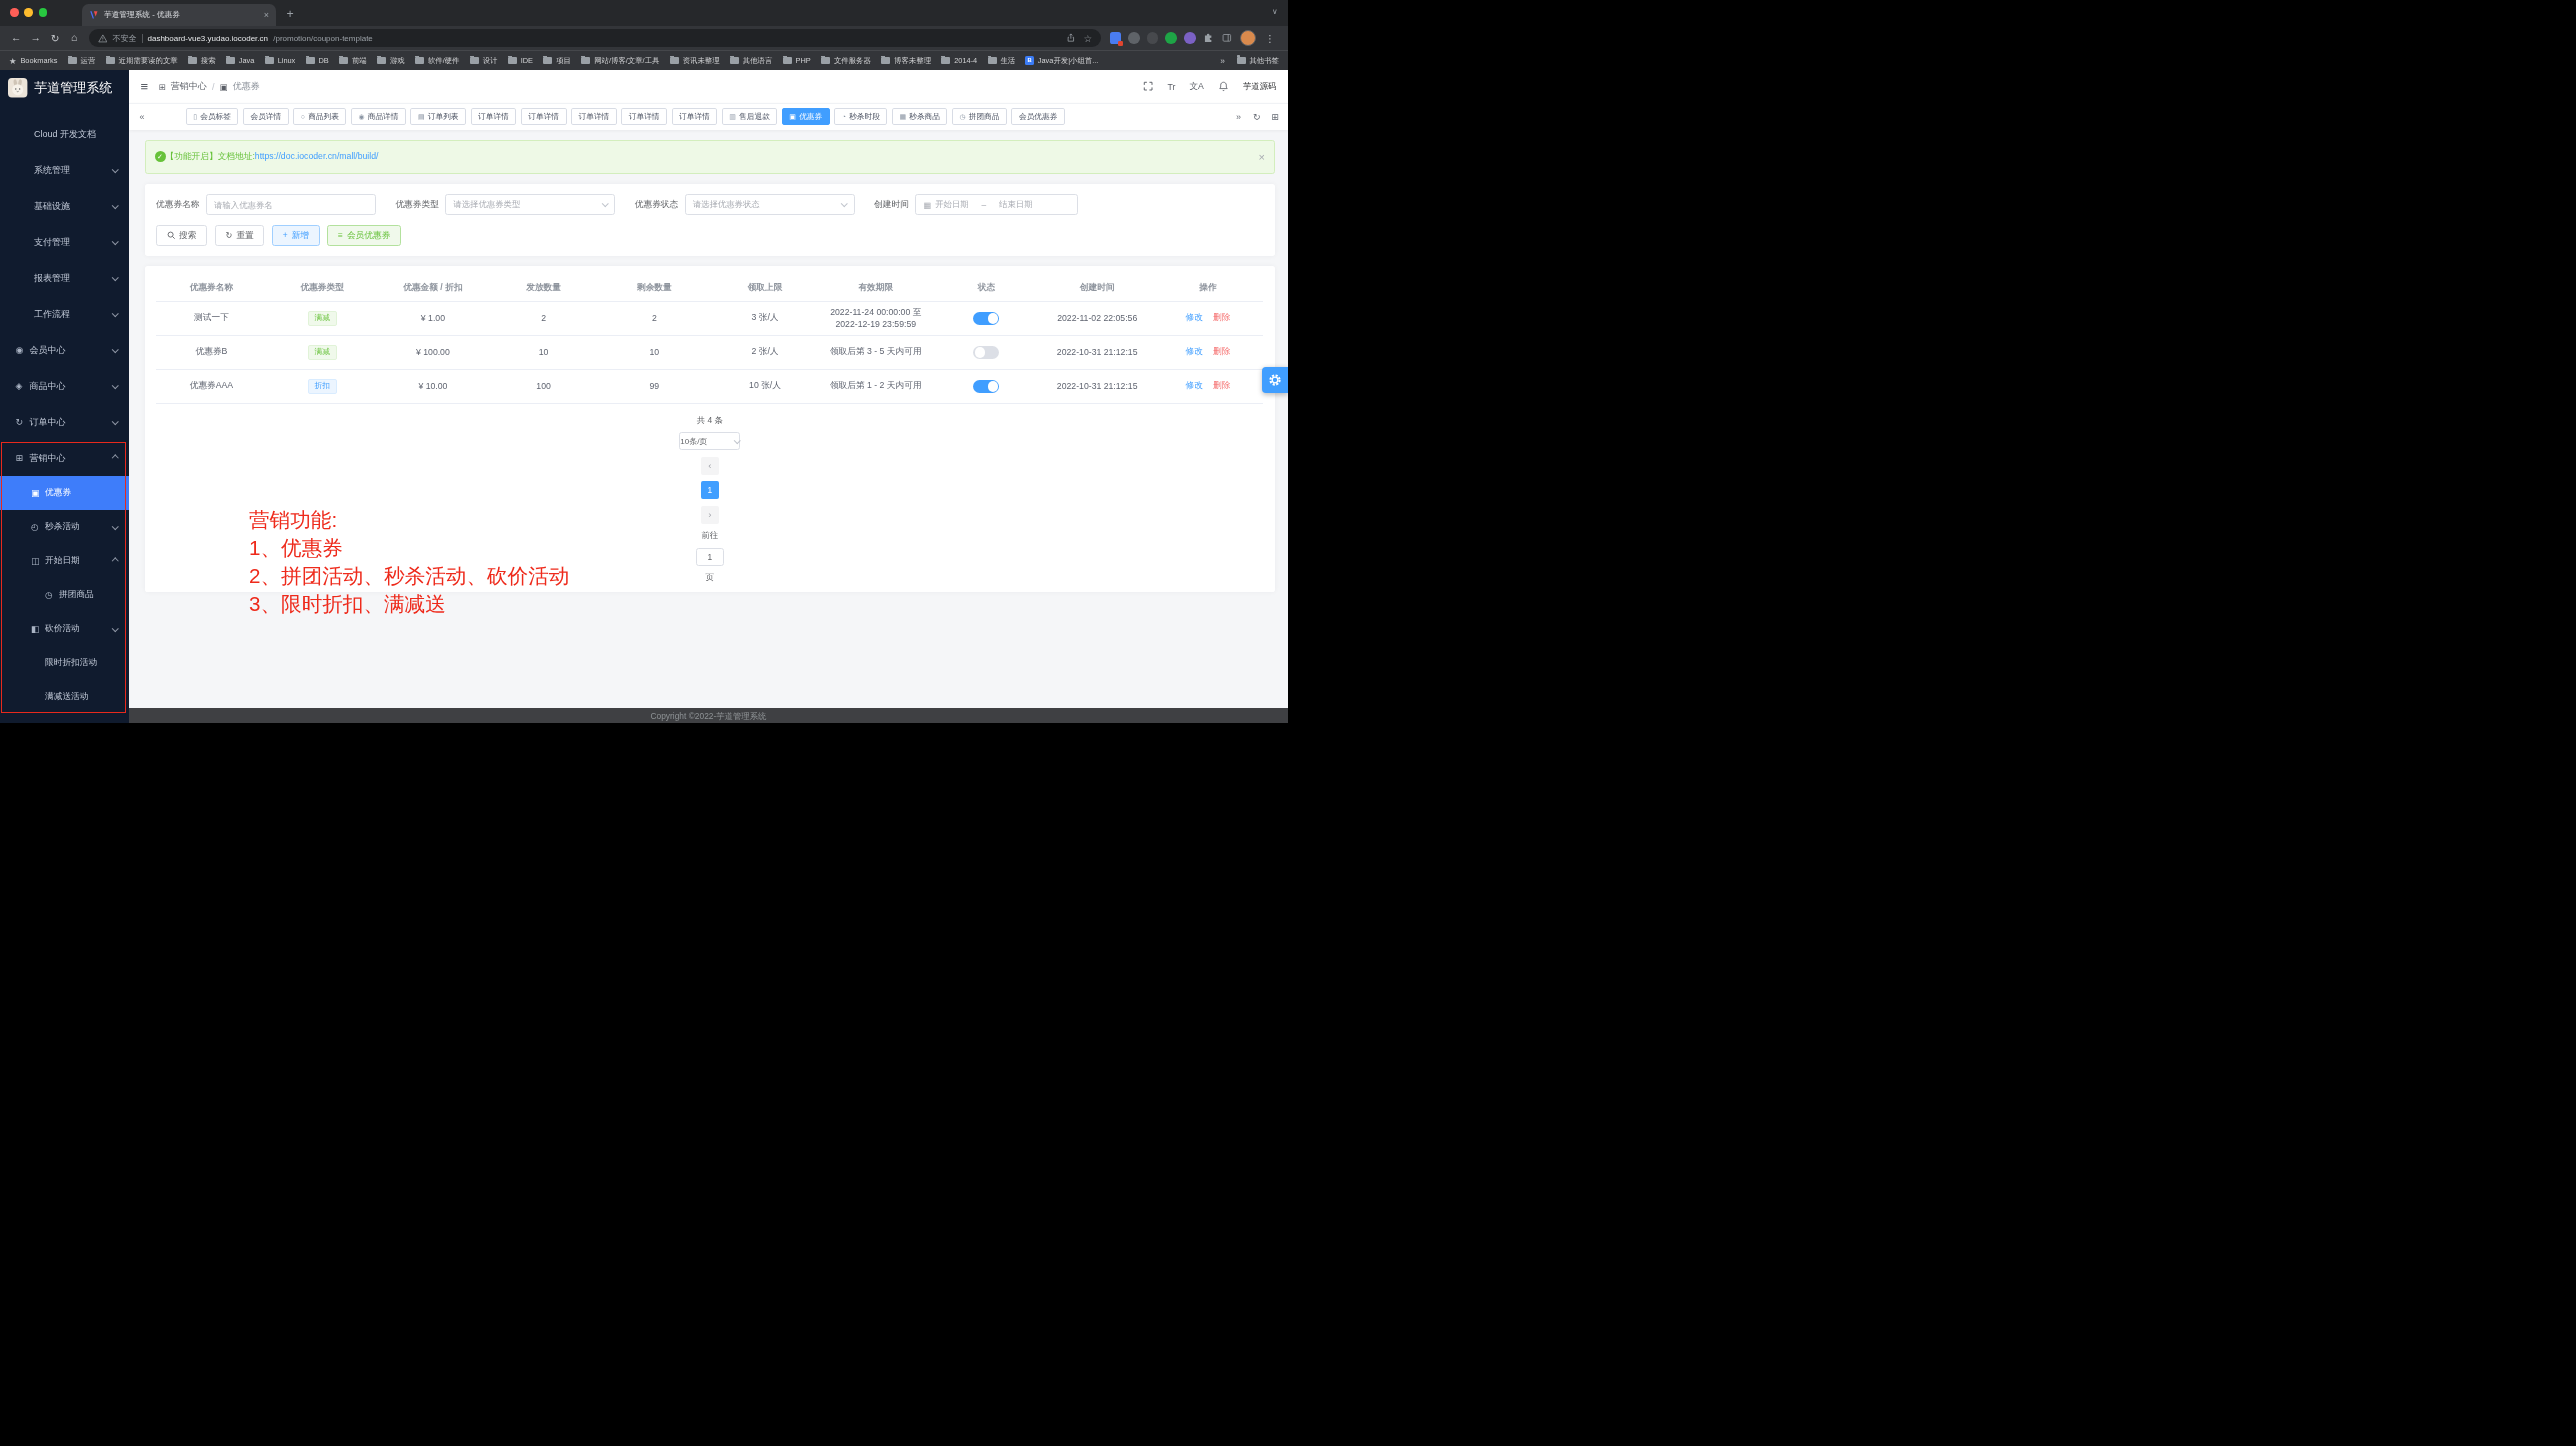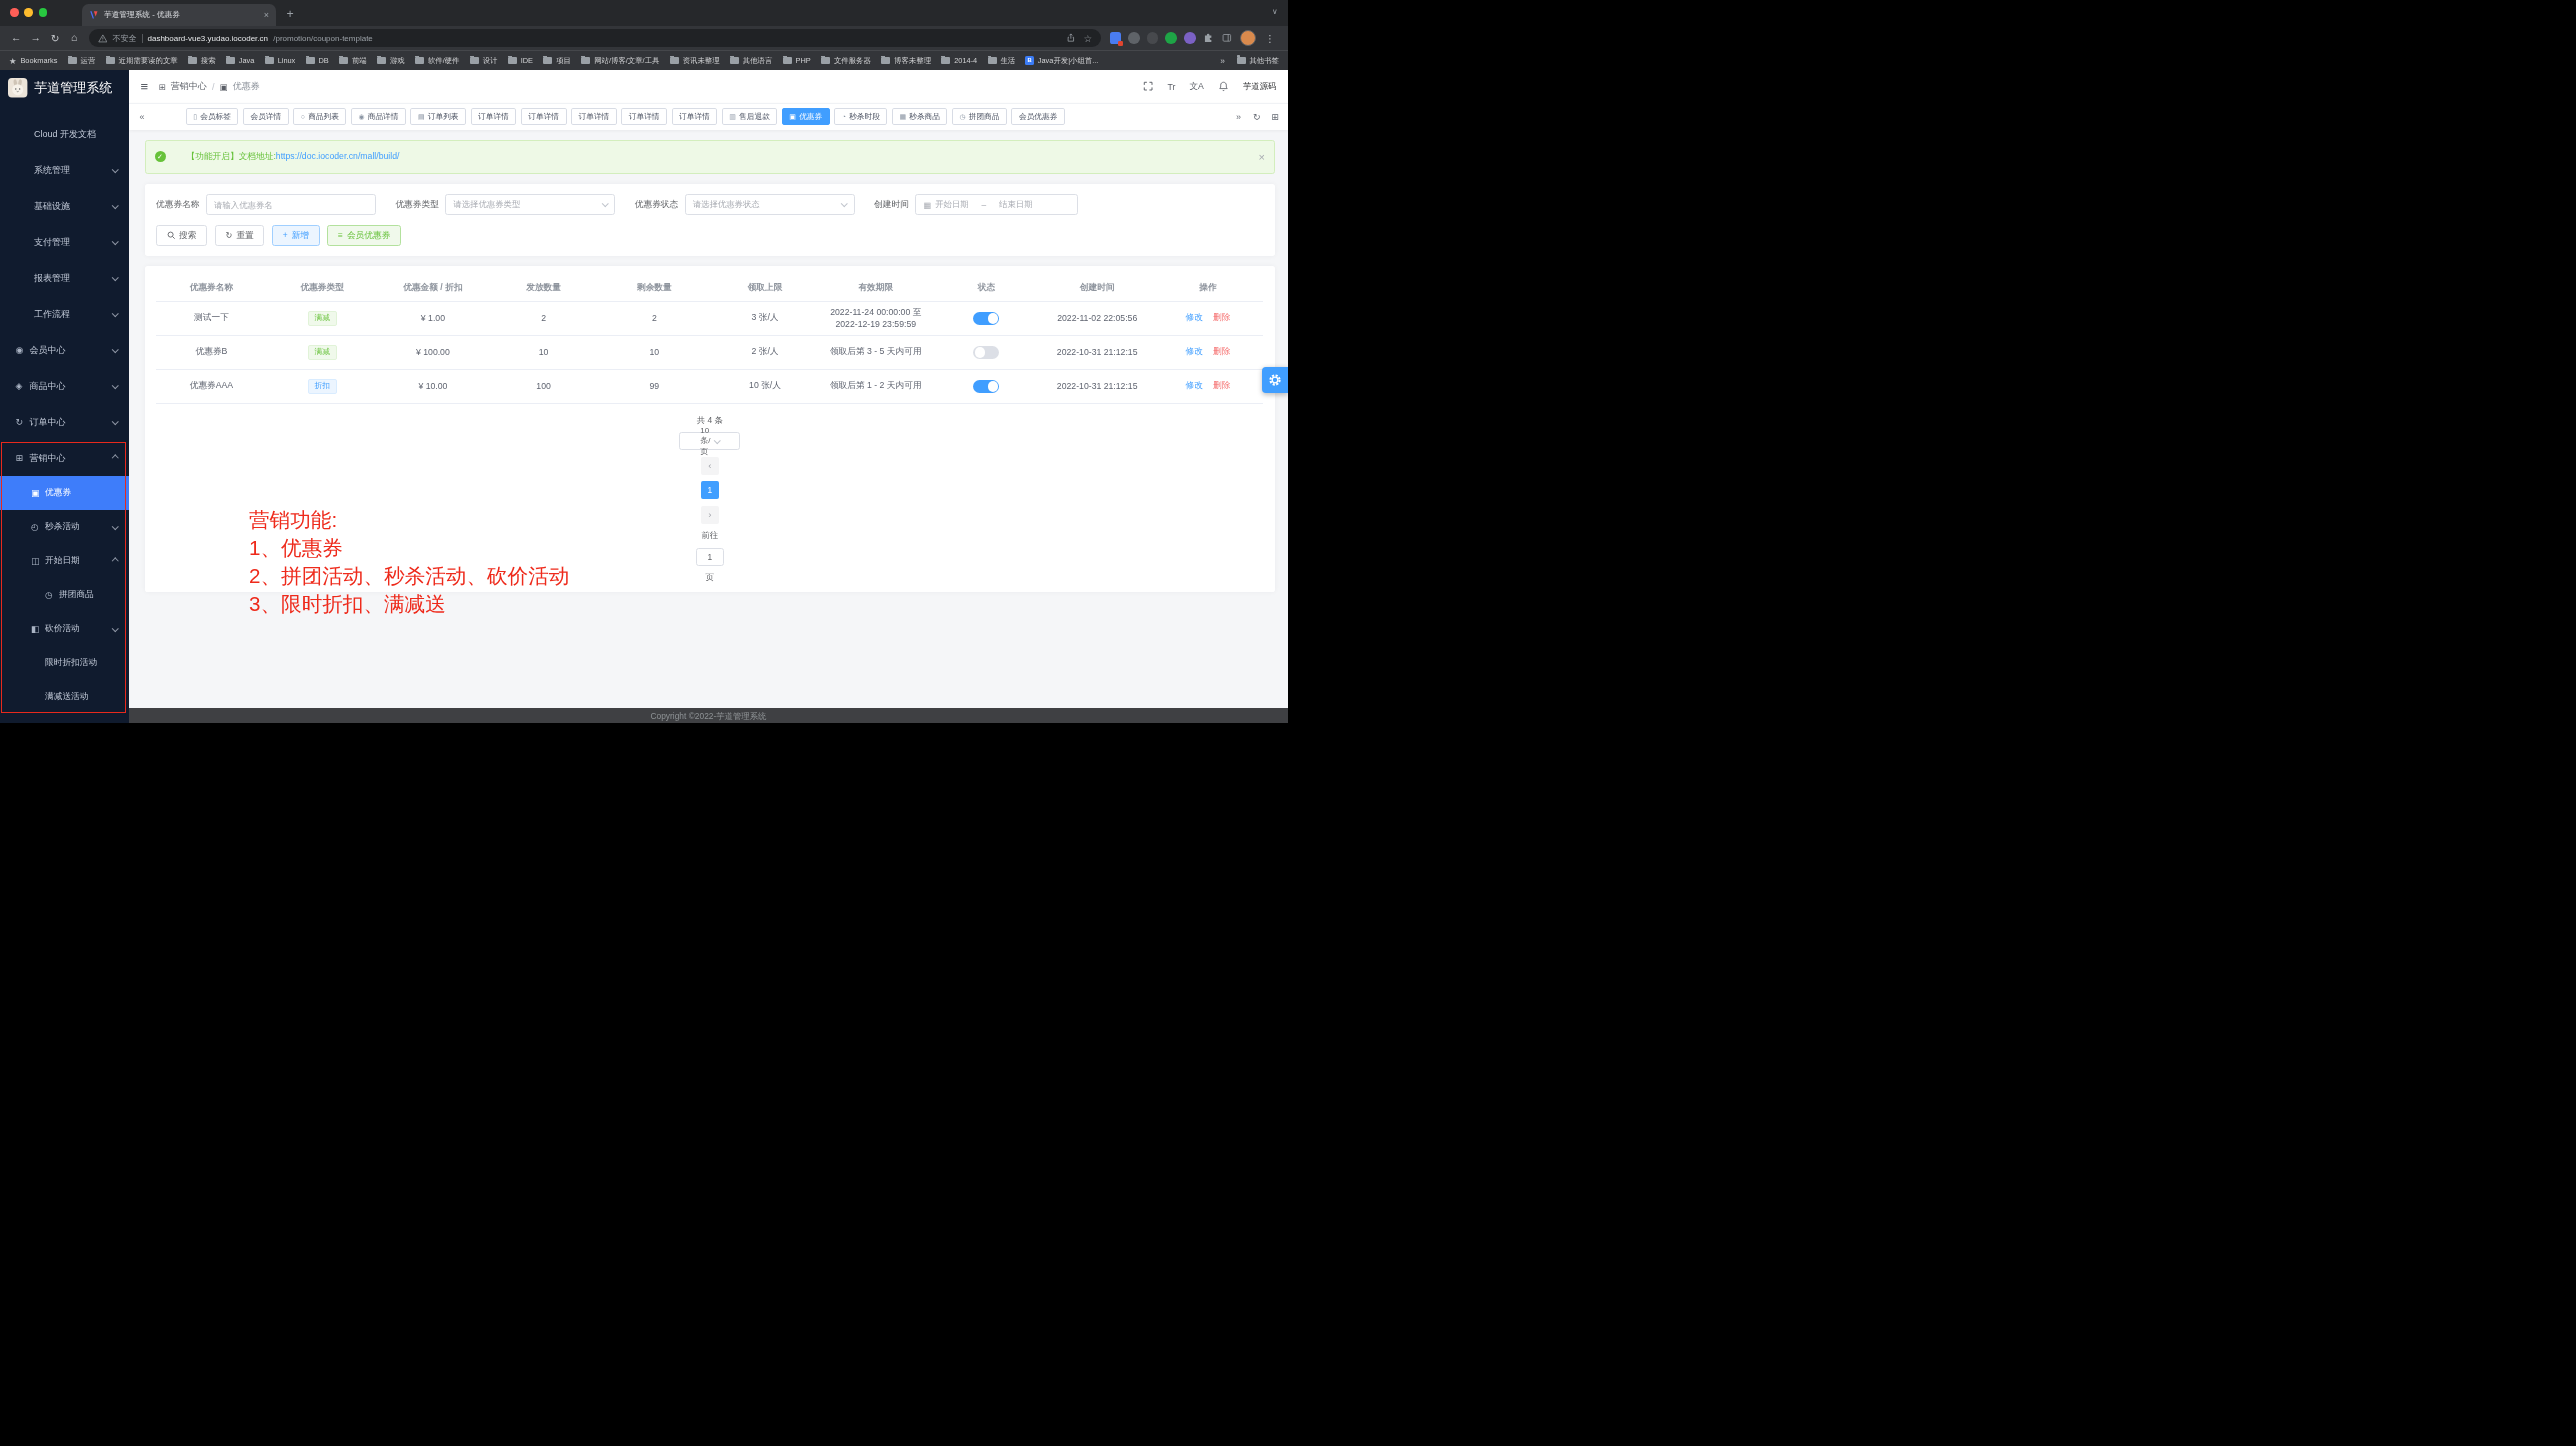--- a/index.html
+++ b/index.html
@@ -101,21 +101,21 @@
   .tg.active { background:#409eff; border-color:#409eff; color:#fff; }
   .tg-ic { font-size:7px; color:#8d97a5; line-height:1; }
   .tg.active .tg-ic { color:#fff; }
   .i-bookmark::before{content:"▯"} .i-circle::before{content:"○"} .i-eye::before{content:"◉"}
   .i-list::before{content:"▤"} .i-doc::before{content:"▥"} .i-ticket::before{content:"▣"}
   .i-timer::before{content:"◔"} .i-goods::before{content:"▦"} .i-clock::before{content:"◷"}
 
   .content { flex:1; position:relative; padding:10.3px 13px 0 15.5px; overflow:hidden; }
 
   .alert { height:24.5px; background:#eef9e6; border:0.6px solid #d3eebd; border-radius:2.6px;
-           display:flex; align-items:center; gap:21px; padding:16px 9px; font-size:8.7px; color:#67c23a; }
+           display:flex; align-items:center; gap:0; padding:16px 9px; font-size:8.7px; color:#67c23a; }
   .alert-check { width:11px; height:11px; border-radius:50%; background:#67c23a; color:#fff; font-size:7px;
                  display:flex; align-items:center; justify-content:center; flex:0 0 11px; }
   .alert-text { display:flex; }
   .alert-link { color:#409eff; }
   .alert-close { margin-left:auto; color:#a8abb2; font-size:11px; }
 
   .card { background:#fff; border-radius:2.6px; box-shadow:0 0 5.2px rgba(30,40,60,.05); }
   .filter { margin-top:10.3px; padding:10.3px 11.6px; }
   .frow { display:flex; align-items:center; }
   .fgroup { display:flex; align-items:center; margin-right:19.4px; }
@@ -147,21 +147,21 @@
   .switch { display:inline-block; width:26px; height:13px; border-radius:6.5px; background:#409eff; position:relative; vertical-align:middle; }
   .switch::after { content:""; position:absolute; top:1.3px; right:1.3px; width:10.3px; height:10.3px; border-radius:50%; background:#fff; }
   .switch.off { background:#dcdfe6; }
   .switch.off::after { right:auto; left:1.3px; }
   .lnk-edit { color:#409eff; }
   .lnk-del { color:#f56c6c; margin-left:7.7px; }
 
   .pager { display:flex; align-items:center; justify-content:center; gap:6.5px; margin-top:11px;
            font-size:8.4px; color:#606266;flex-direction:column; }
   .psel { width:61px; height:18px; border:0.6px solid #dcdfe6; border-radius:2.6px; display:flex;
-          align-items:center; gap:2.6px; padding:0 20px; font-size:8px; color:#606266; }
+          align-items:center; gap:2.6px; padding:0 0; font-size:8px; color:#606266; }
   .psel .chev { border-color:#c0c4cc; margin-left:auto; }
   .pbtn { min-width:18px; height:18px; border-radius:1.9px; background:#f4f4f5; color:#a0a3a9;
           display:flex; align-items:center; justify-content:center; font-size:9.7px; }
   .pcur { background:#409eff; color:#fff; font-size:8.4px; }
   .pgoto { width:28px; height:18px; border:0.6px solid #dcdfe6; border-radius:2.6px; text-align:center;
            font-size:8.4px; color:#606266; outline:none; }
 
   .note { position:absolute; left:120px; top:376px; font-size:20.6px; line-height:28px;
           color:#ee2a1b; font-weight:500; white-space:nowrap; }
 

